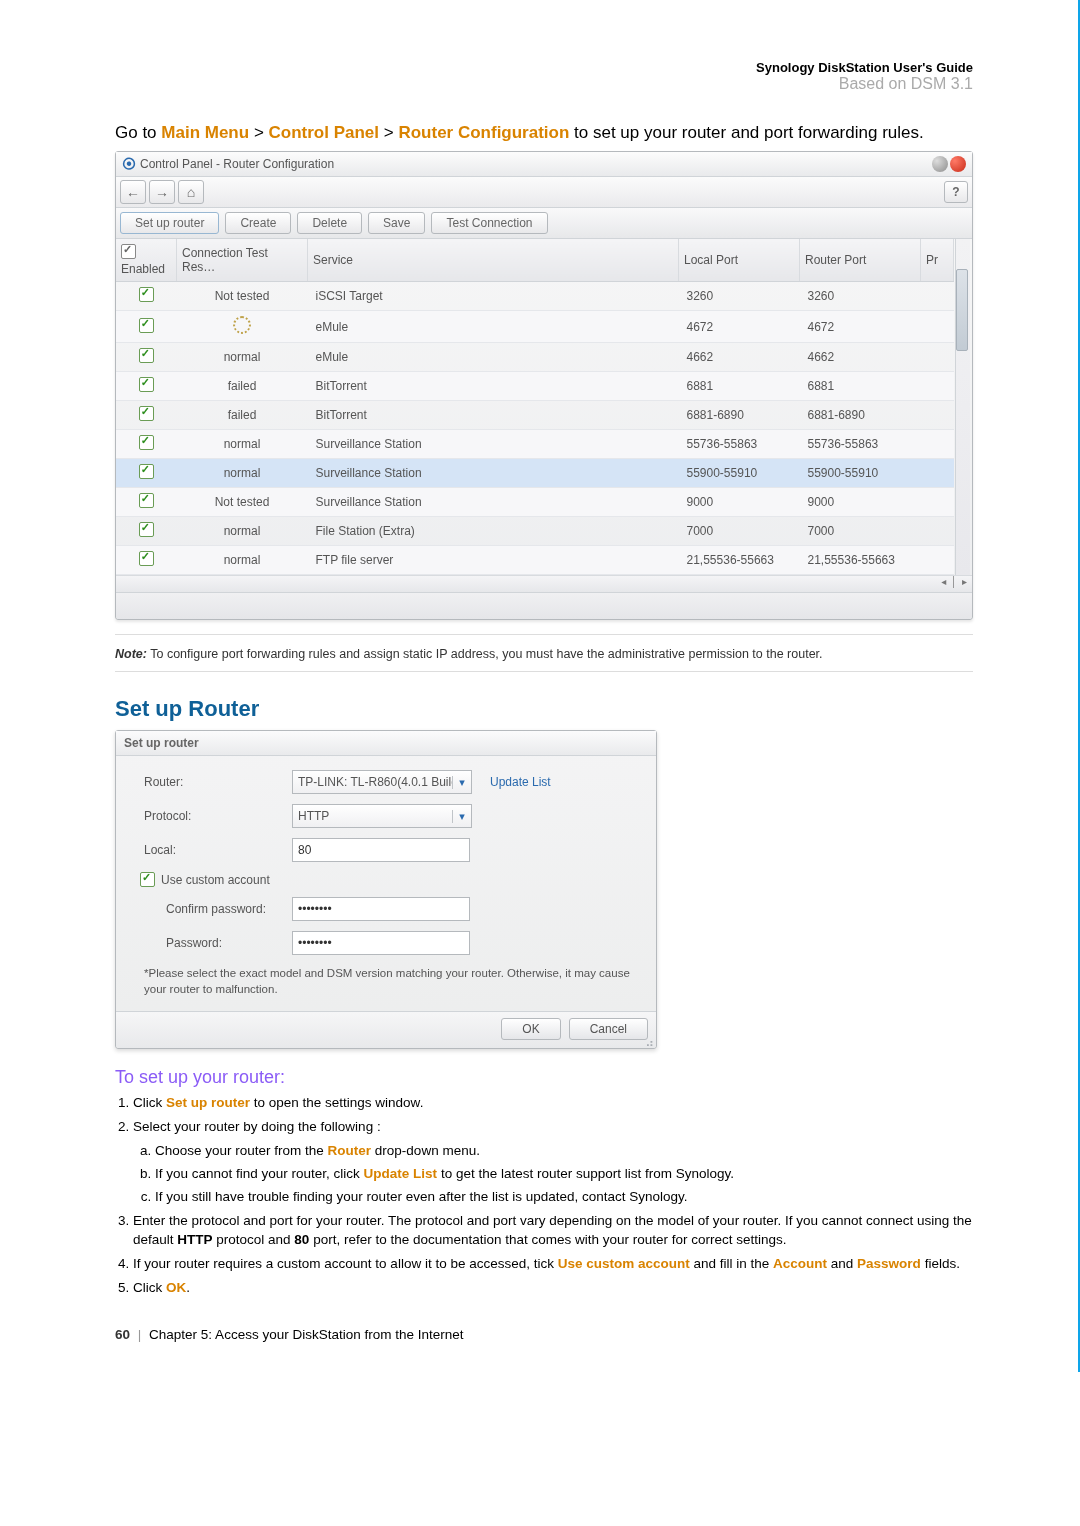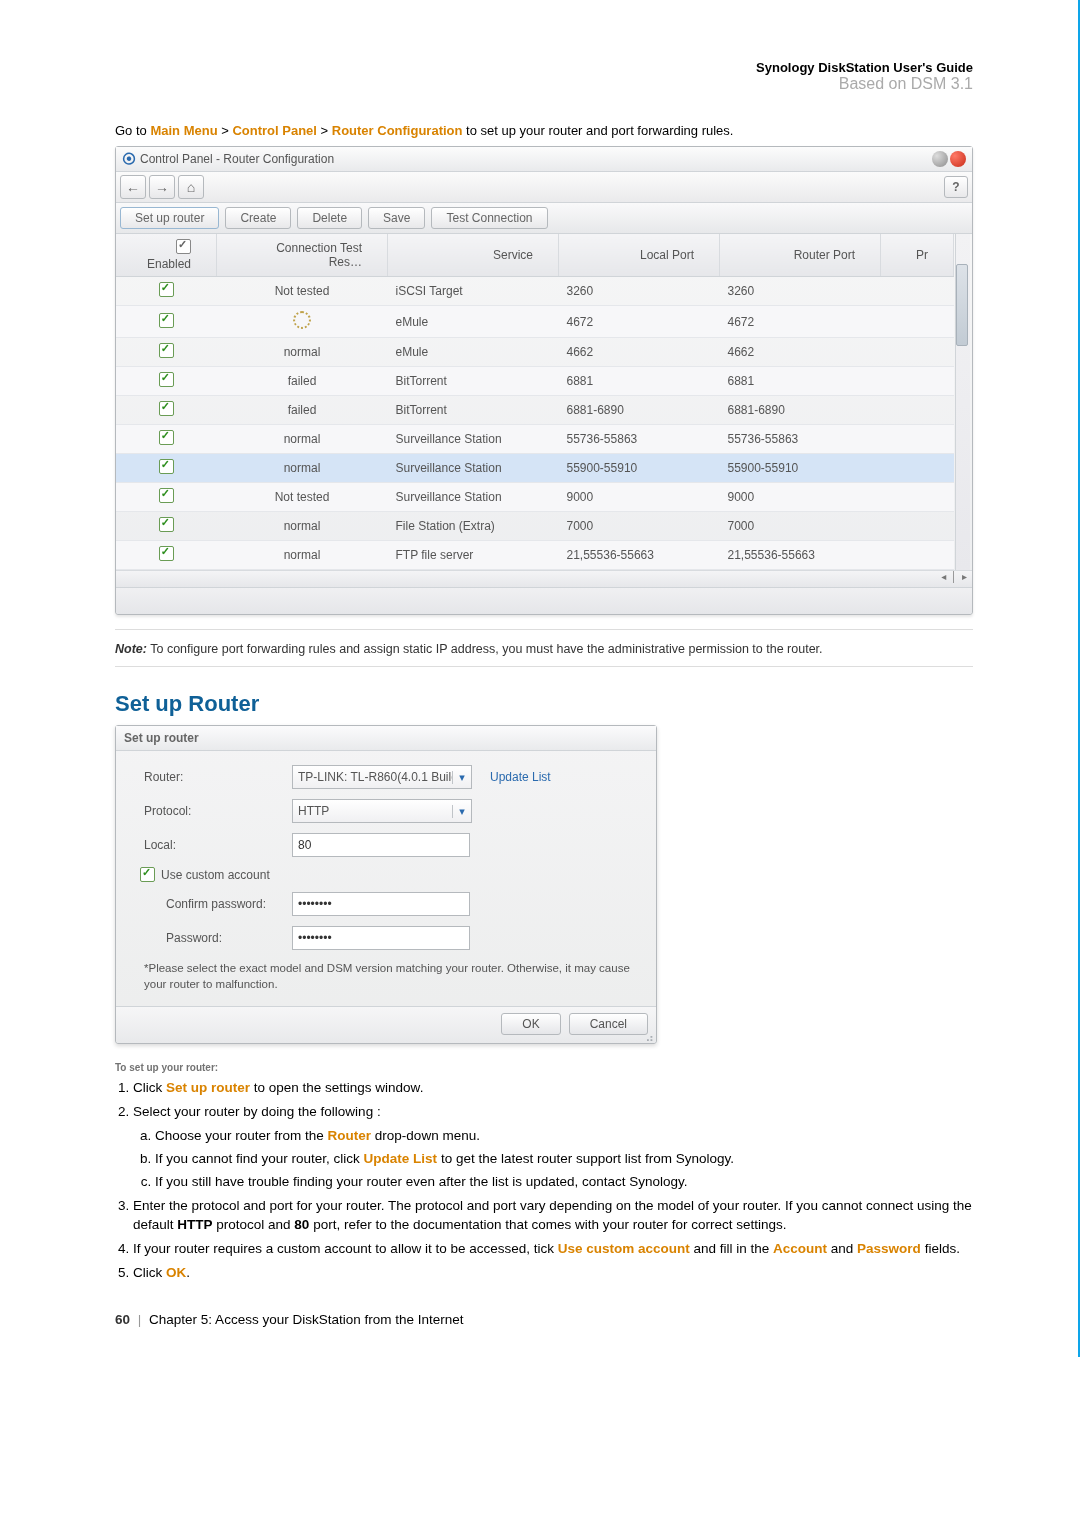--- a/index.html
+++ b/index.html
@@ -22,26 +22,26 @@
 }
 .header-title {
   font-weight: bold;
   font-size: 13px;
 }
 .header-sub {
   font-size: 16px;
   color: #aaa;
 }
 .intro-text {
-  font-size: 13px;
+  font-size: 17px;
   margin-bottom: 8px;
 }
 .orange { color: #d98300; font-weight: bold; }
 .blue-heading { color: #0f6097; font-weight: bold; font-size: 22px; margin-top: 24px; margin-bottom: 2px; }
-.small-blue { color: #737373; font-weight: bold; font-size: 10px; }
+.small-blue { color: #8b5cf6; font-weight: normal; font-size: 18px; }
 .note-italic { font-style: italic; font-weight: bold; color: #333; }
 
 
 .dsm-window {
   border: 1px solid #b5b9bd;
   border-radius: 3px;
   background: #f2f2f2;
   background: linear-gradient(#f8f8f8,#ecedef);
   box-shadow: 0 2px 3px rgba(0,0,0,0.1);
   margin-bottom: 14px;
@@ -121,25 +121,25 @@
 .tb-btn.primary {
   border-color:#98b7d2;
 }
 .dsm-table {
   width:100%;
   border-collapse:collapse;
   font-size:12px;
   color:#555;
 }
 .dsm-table th {
-  text-align:right;
+  text-align:left;
   font-weight:normal;
   background: linear-gradient(#f4f4f6,#e6e7ea);
   border-bottom:1px solid #d0d4d8;
-  padding: 5px 25px;
+  padding: 5px 5px;
   color:#555;
   border-right: 1px solid #d8dbdf;
 }
 .dsm-table td {
   padding: 5px 8px;
   border-bottom:1px solid #e5e7eb;
 }
 .dsm-table tr.alt { background:#f7f7f9; }
 .dsm-table tr.sel { background:#d5e4f6; }
 .chk {

